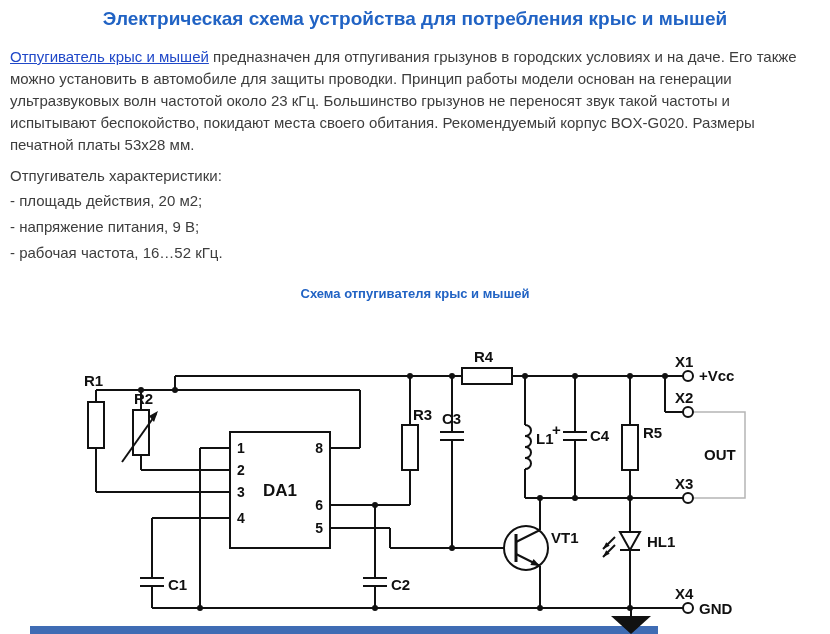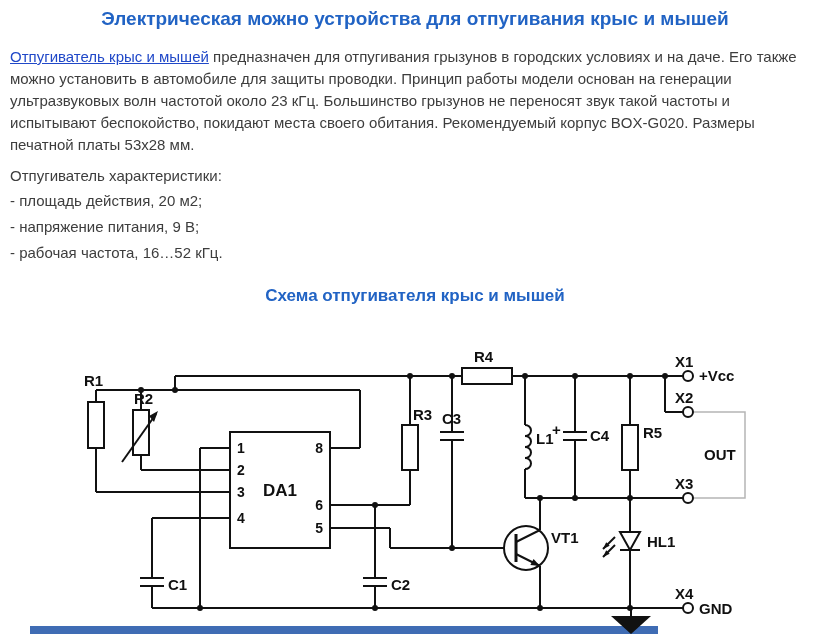--- a/index.html
+++ b/index.html
@@ -7,40 +7,40 @@
   }
   html,body{margin:0;padding:0;background:#fff;}
   .page{position:relative;width:830px;height:634px;overflow:hidden;background:#fff;
         font-family:"Liberation Sans",sans-serif;}
   .title{margin:0;padding:8px 10px 0 10px;text-align:center;font-size:19px;font-weight:bold;
          color:var(--heading);}
   .intro{margin:16px 14px 8px 10px;font-size:15px;line-height:22px;color:var(--body-text);}
   .intro a{color:var(--link);text-decoration:underline;cursor:pointer;}
   .specs-heading{margin:8px 10px 0 10px;font-size:15px;line-height:24px;color:var(--body-text);}
   .spec-line{margin-left:10px;font-size:15px;line-height:26px;color:var(--body-text);}
-  .subtitle{margin:20px 0 0 0;text-align:center;font-size:17px;font-weight:bold;color:var(--heading);}
+  .subtitle{margin:20px 0 0 0;text-align:center;font-size:13px;font-weight:bold;color:var(--heading);}
   .schem{position:absolute;left:0;top:340px;z-index:2;}
   .schem line, .schem rect, .schem path, .schem polyline, .schem circle{vector-effect:non-scaling-stroke;}
   .w{stroke:#111;stroke-width:2;fill:none;}
   .comp{stroke:#111;stroke-width:2;fill:#fff;}
   .dot{fill:#111;stroke:none;}
   .term{fill:#fff;stroke:#111;stroke-width:2;}
   .gray{stroke:#b5b5b5;stroke-width:1.5;fill:none;}
   .schem text{font-family:"Liberation Sans",sans-serif;font-weight:bold;fill:#101010;font-size:15px;}
   .schem text.pin{font-size:14px;}
   .schem text.ic{font-size:17px;}
   .bottom-bar{position:absolute;left:30px;top:626px;width:628px;height:8px;
               background:var(--bottom-bar);z-index:1;}
 </style>
 </head>
 <body>
 
 <div class="page">
 
-  <h1 class="title">Электрическая можно устройства для отпугивания крыс и мышей</h1>
+  <h1 class="title">Электрическая схема устройства для потребления крыс и мышей</h1>
 
   <p class="intro"><a>Отпугиватель крыс и мышей</a><span> предназначен для отпугивания грызунов в городских условиях и на даче. Его также можно установить в автомобиле для защиты проводки. Принцип работы модели основан на генерации ультразвуковых волн частотой около 23 кГц. Большинство грызунов не переносят звук такой частоты и испытывают беспокойство, покидают места своего обитания. Рекомендуемый корпус BOX-G020. Размеры печатной платы 53x28 мм.</span></p>
 
   <div class="specs-heading">Отпугиватель характеристики:</div>
 
   <div class="spec-line">- площадь действия, 20 м2;</div>
   <div class="spec-line">- напряжение питания, 9 В;</div>
   <div class="spec-line">- рабочая частота, 16…52 кГц.</div>
 
   <h2 class="subtitle">Схема отпугивателя крыс и мышей</h2>

